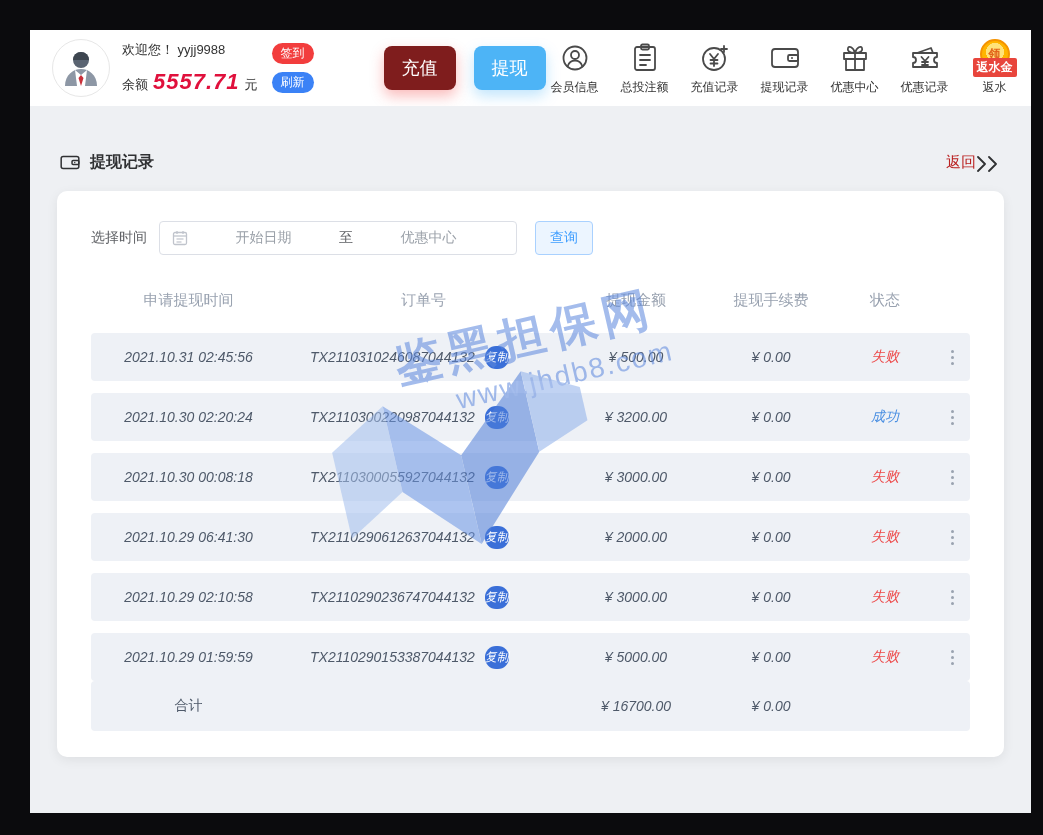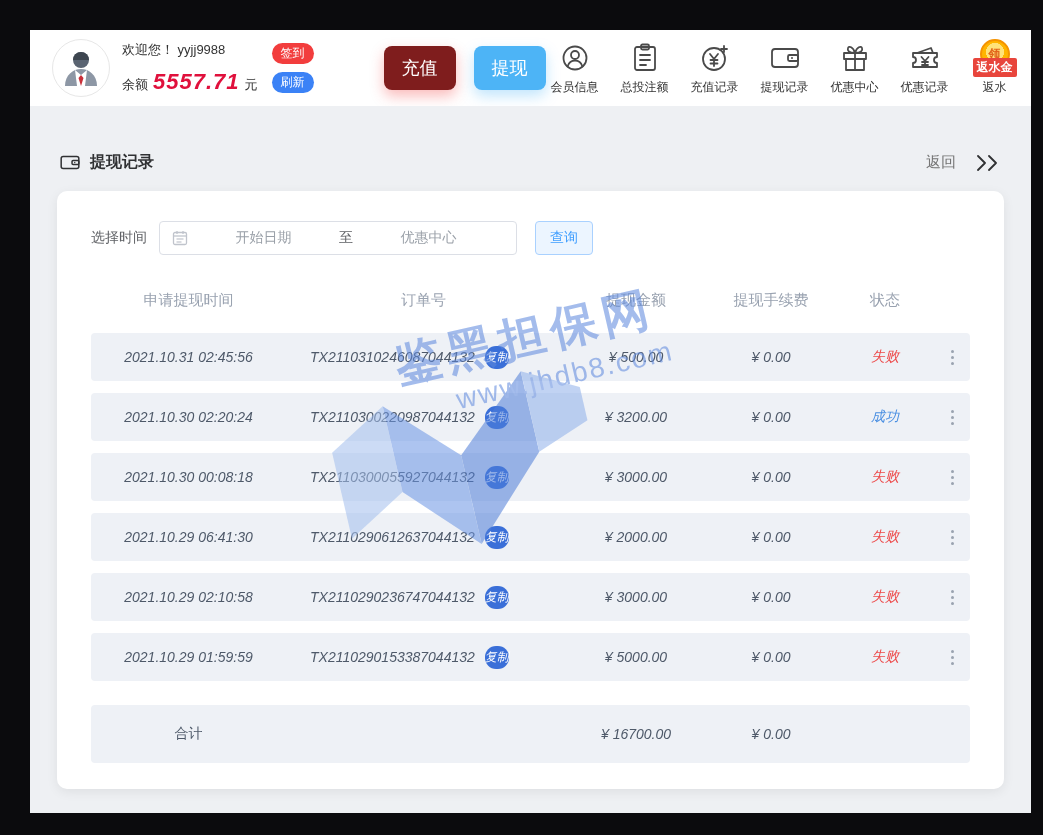--- a/index.html
+++ b/index.html
@@ -37,21 +37,21 @@
           background:radial-gradient(circle at 50% 42%, #ffe27a 0 45%, #ffb400 46% 100%);
           border:2px solid #f59300; display:flex; align-items:center; justify-content:center;
           color:#e2641b; font-size:12px; font-weight:bold; }
   .ribbon { position:absolute; left:50%; transform:translateX(-50%); bottom:0; background:#e8453c; color:#fff;
             font-size:12px; font-weight:bold; padding:1px 4px; border-radius:2px; white-space:nowrap; }
 
   
   .page-body { background:#eef0f3; height:707px; position:relative; overflow:hidden; }
   .title-row { display:flex; align-items:center; padding:0 29px; padding-top:46px; }
   .title-text { font-size:16px; color:#303133; margin-left:9px; font-weight:bold; }
-  .back-link { margin-left:auto; display:flex; align-items:center; gap:20px; font-size:15px; color:#737373; cursor:pointer; }
+  .back-link { margin-left:auto; display:flex; align-items:flex-end; gap:0; font-size:15px; color:#b91c1c; cursor:pointer; }
 
   .card { margin:18px 27px 0; background:#fff; border-radius:10px; box-shadow:0 3px 12px rgba(0,0,0,.07);
           padding:30px 34px 26px; position:relative; }
 
   
   .filter-row { display:flex; align-items:center; }
   .filter-label { font-size:14px; color:#606266; margin-right:12px; white-space:nowrap; }
   .date-input { width:358px; height:34px; border:1px solid #dcdfe6; border-radius:4px; display:flex; align-items:center; background:#fff; padding:0 12px; cursor:pointer; }
   .date-ph { color:#9aa0a8; font-size:14px; flex:1; text-align:center; }
   .date-to { color:#606266; font-size:14px; }
@@ -67,21 +67,21 @@
   .c-time { text-align:center; }
   .c-order { display:flex; align-items:center; padding-left:24px; white-space:nowrap; }
   .copy-pill { margin-left:10px; background:#3a6fd8; color:#fff; font-size:12px; padding:3px 0; border-radius:11px; cursor:pointer; flex:none; }
   .c-amount, .c-fee { text-align:center; }
   .c-status { text-align:center; }
   .status-fail { color:#ed4b4b; }
   .status-success { color:#4a8fe2; }
   .c-menu { display:flex; flex-direction:column; align-items:center; gap:3px; cursor:pointer; }
   .dot { width:3px; height:3px; border-radius:50%; background:#9aa3b0; }
 
-  .total-row { height:58px; background:#eef1f6; border-radius:4px; margin-top:24px; }
+  .total-row { height:50px; background:#eef1f6; border-radius:4px; margin-top:0; }
   .c-total-label { text-align:center; font-size:14px; color:#4e5969; }
 
   
   .watermark { position:absolute; left:290px; top:190px; width:520px; height:300px;
                transform:rotate(-13deg); pointer-events:none; z-index:5; opacity:.55; }
   .wm-logo { position:absolute; left:0; top:44px; width:290px; height:185px; }
   .wm-text { position:absolute; left:98px; top:0; font-size:47px; font-weight:bold; color:#5b87dd; white-space:nowrap; letter-spacing:6px; }
   .wm-url { position:absolute; left:150px; top:62px; font-size:28px; color:#5b87dd; white-space:nowrap; letter-spacing:2px; }
 </style>
 </head>

